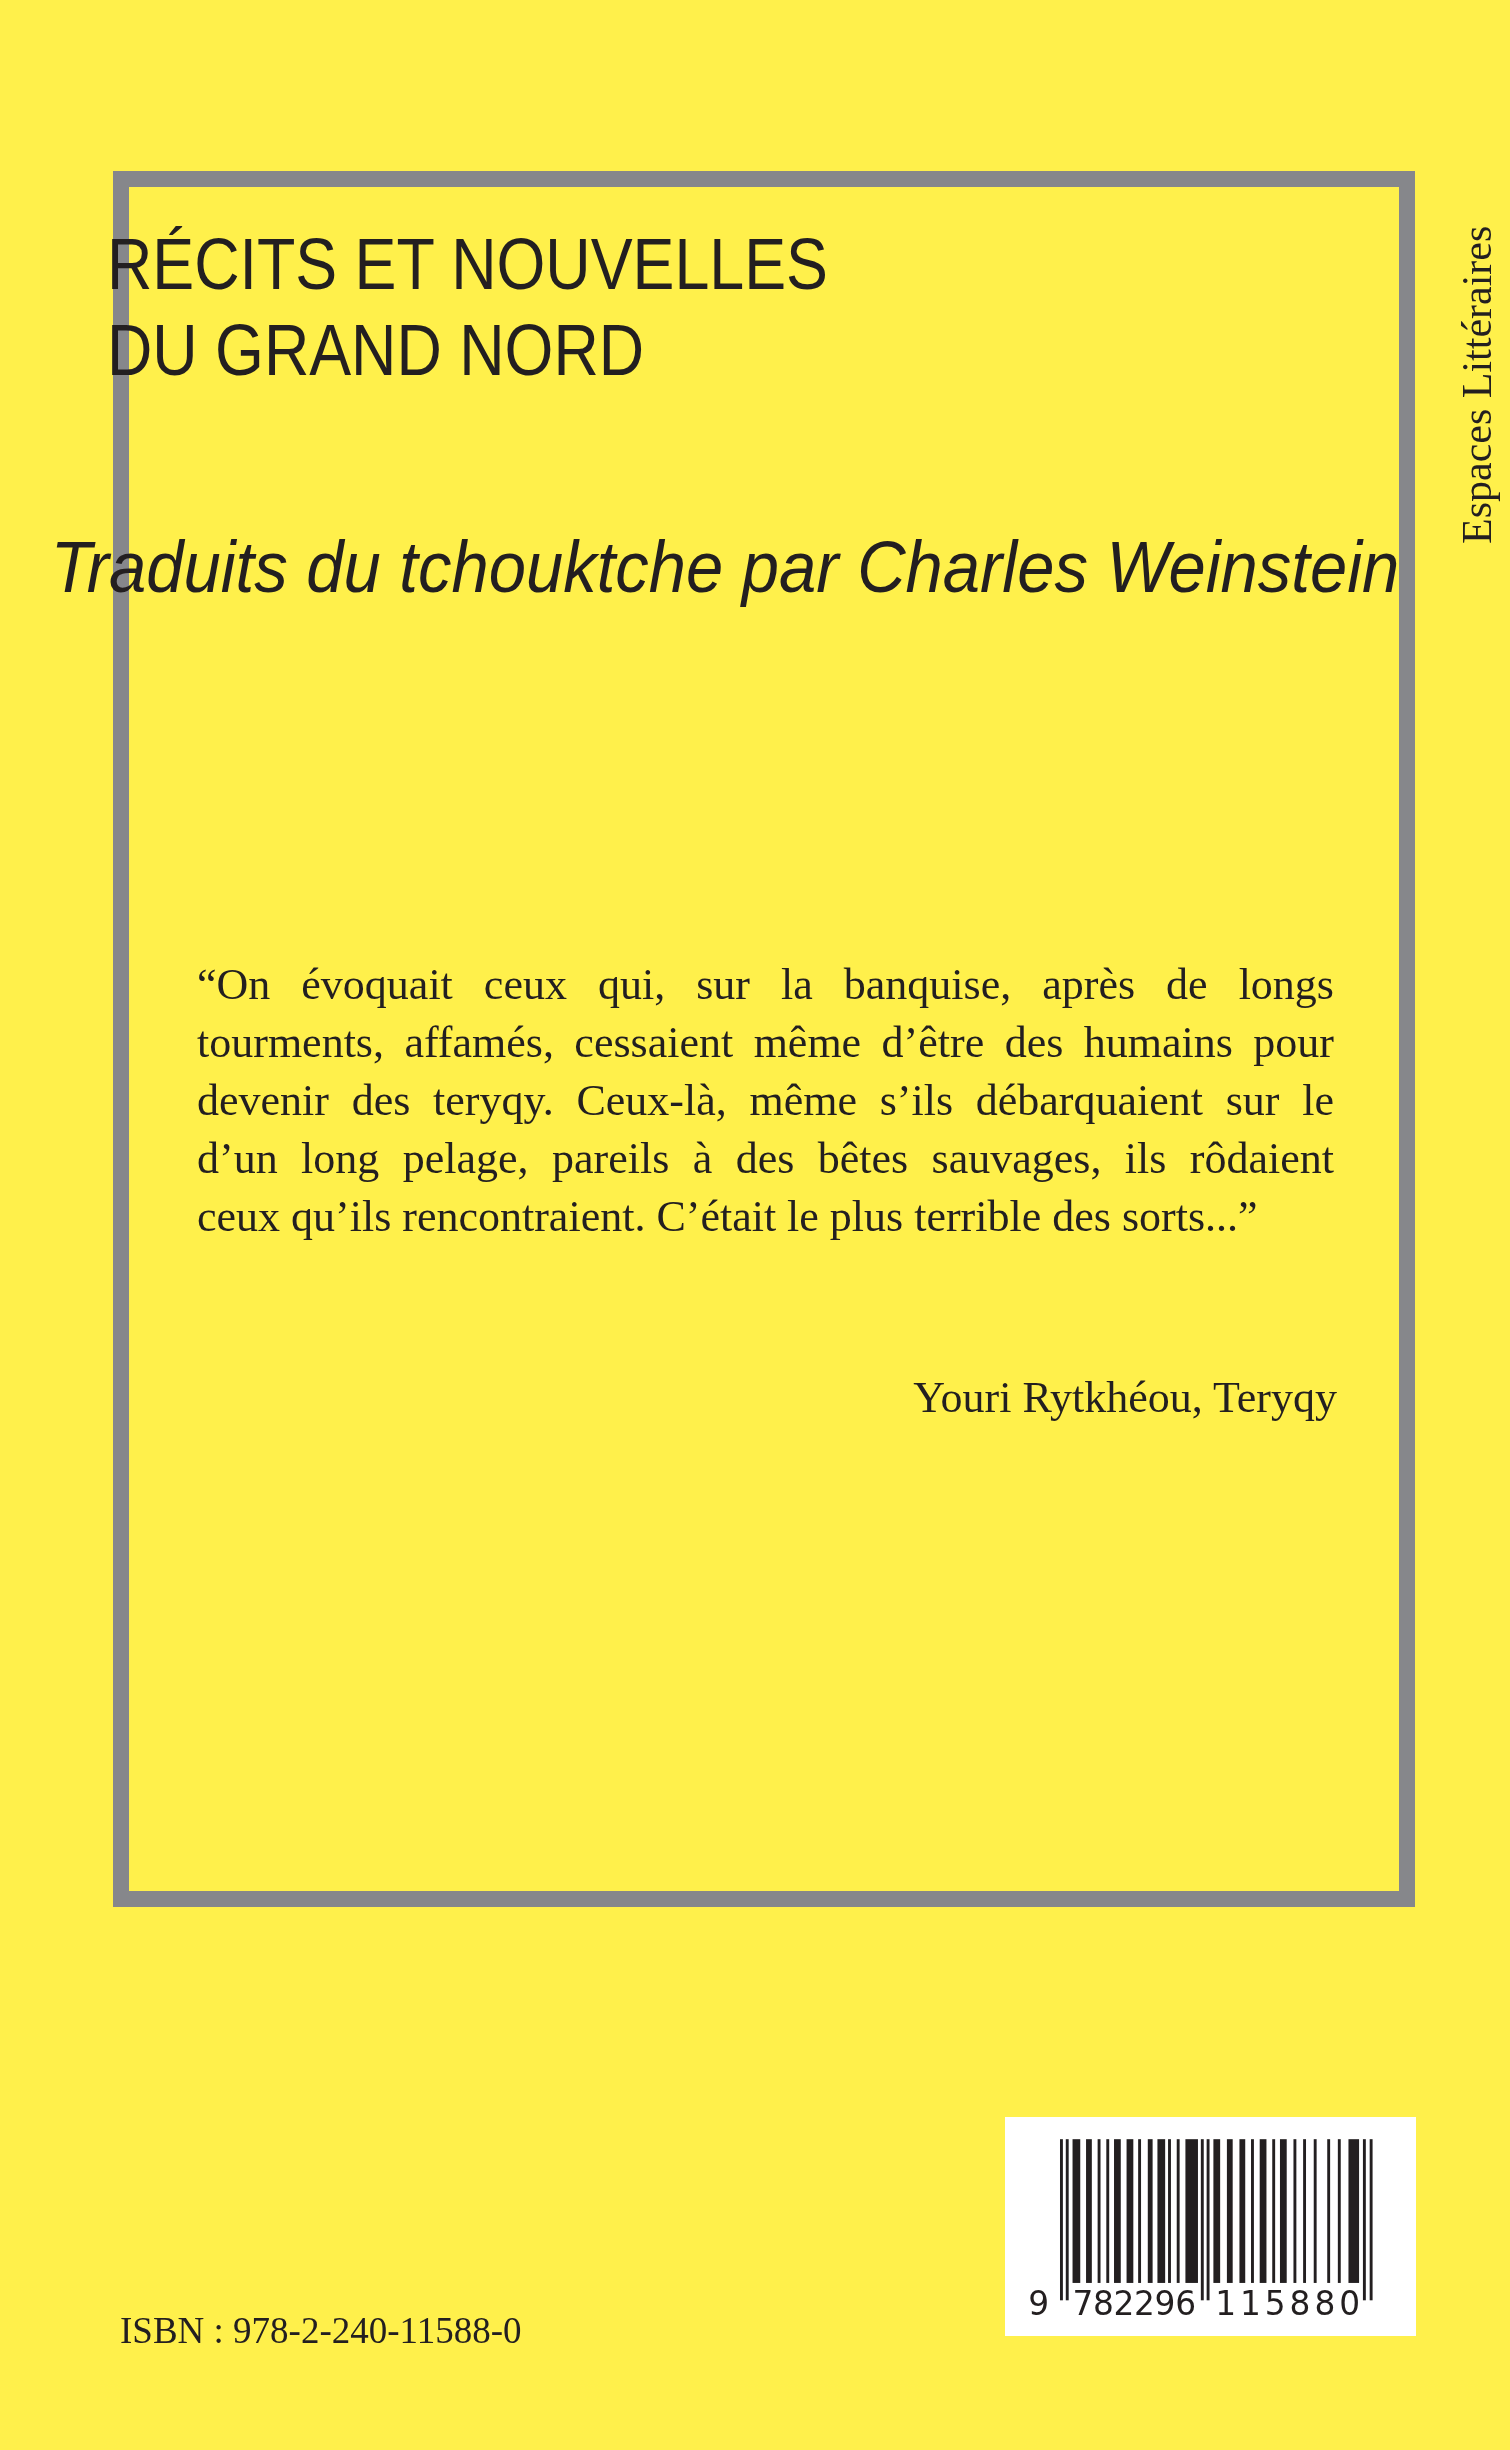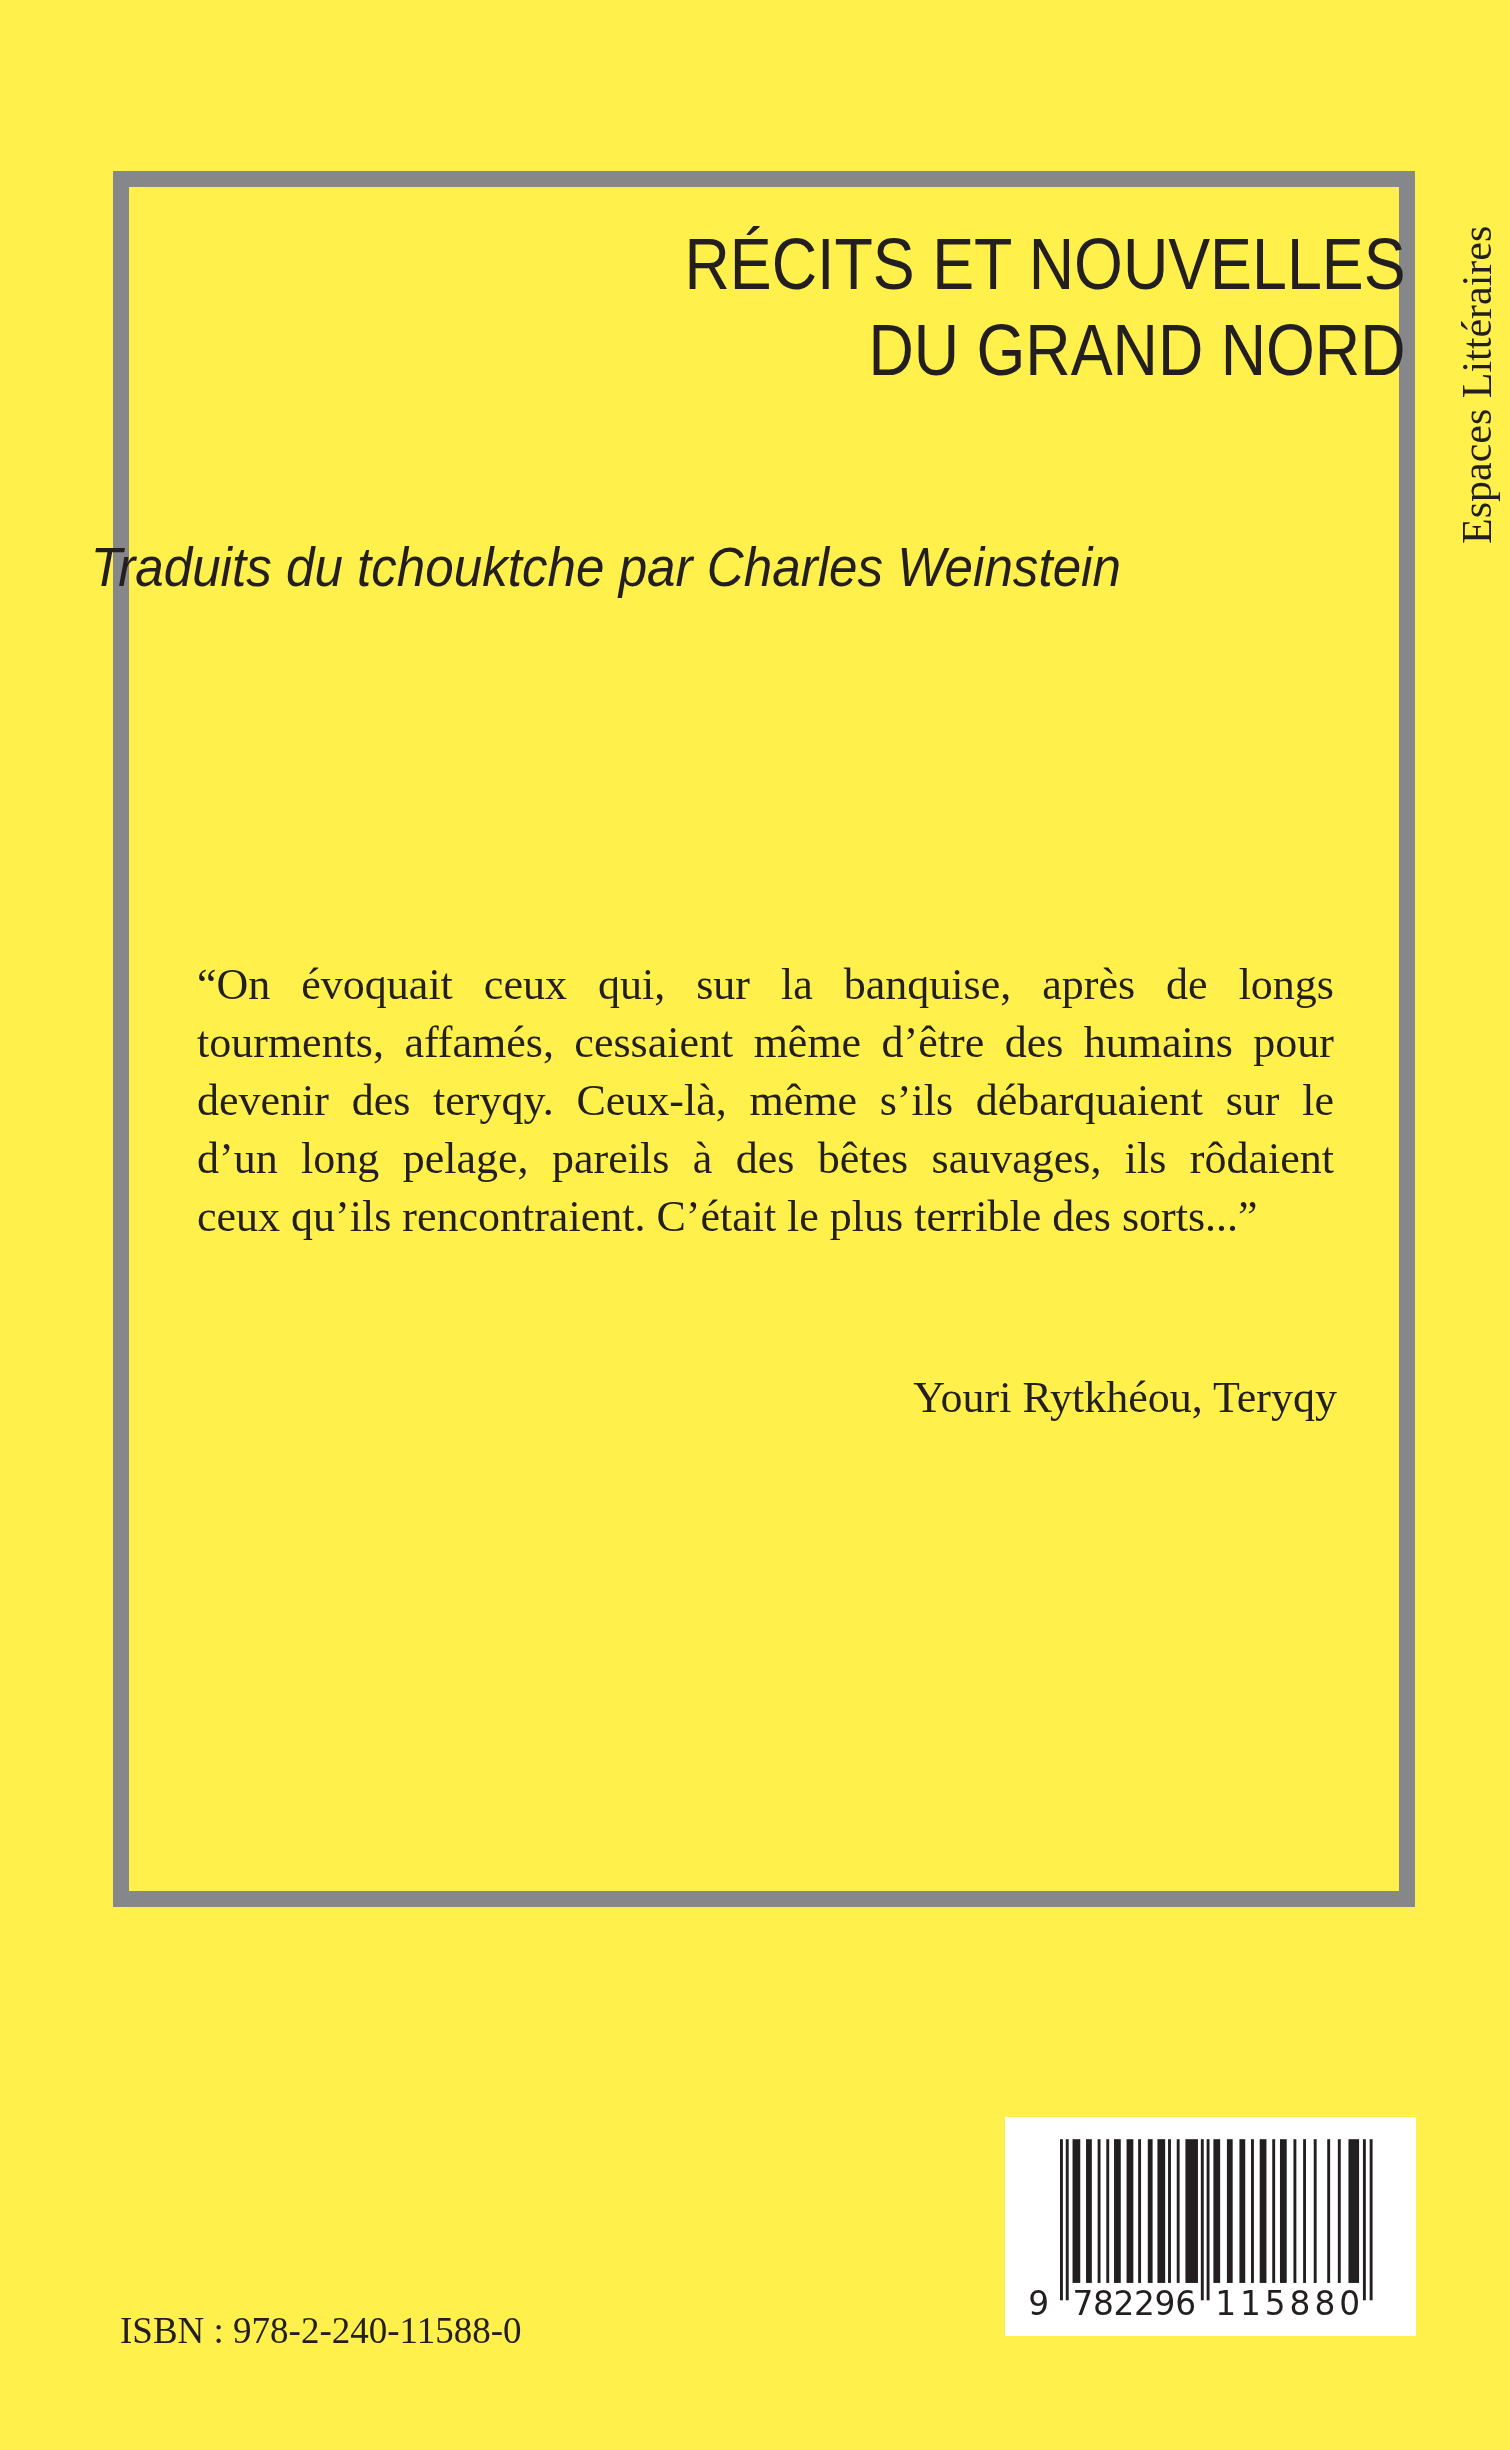--- a/index.html
+++ b/index.html
@@ -8,31 +8,31 @@
     background: #FFF04B;
     color: #231F20;
   }
   .frame {
     position: absolute; left: 113px; top: 171px;
     width: 1302px; height: 1736px;
     box-sizing: border-box;
     border: 16.4px solid #86878B;
   }
   .title {
-    position: absolute; left: 0; width: 1510px; text-align: right;
+    position: absolute; left: 0; width: 1510px; text-align: left;
     font-family: "Liberation Sans", sans-serif;
     font-size: 73px; line-height: 86px;
     white-space: nowrap;
   }
   .title .line { display: block; transform: scaleX(0.86); transform-origin: 764px 0; }
   .subtitle {
     position: absolute; left: 0; width: 1211px; text-align: center;
     top: 534px;
     font-family: "Liberation Sans", sans-serif;
-    font-style: italic; font-size: 55px; line-height: 66px;
+    font-style: italic; font-size: 72px; line-height: 66px;
     white-space: nowrap;
   }
   .subtitle span { display: inline-block; transform: scaleX(0.93); transform-origin: 50% 0; }
   .quote {
     position: absolute; left: 197px; top: 910px; width: 1137px;
     font-family: "Liberation Serif", serif;
     font-size: 44px; line-height: 58px;
     text-align: justify;
     margin-top: 46px;
   }

